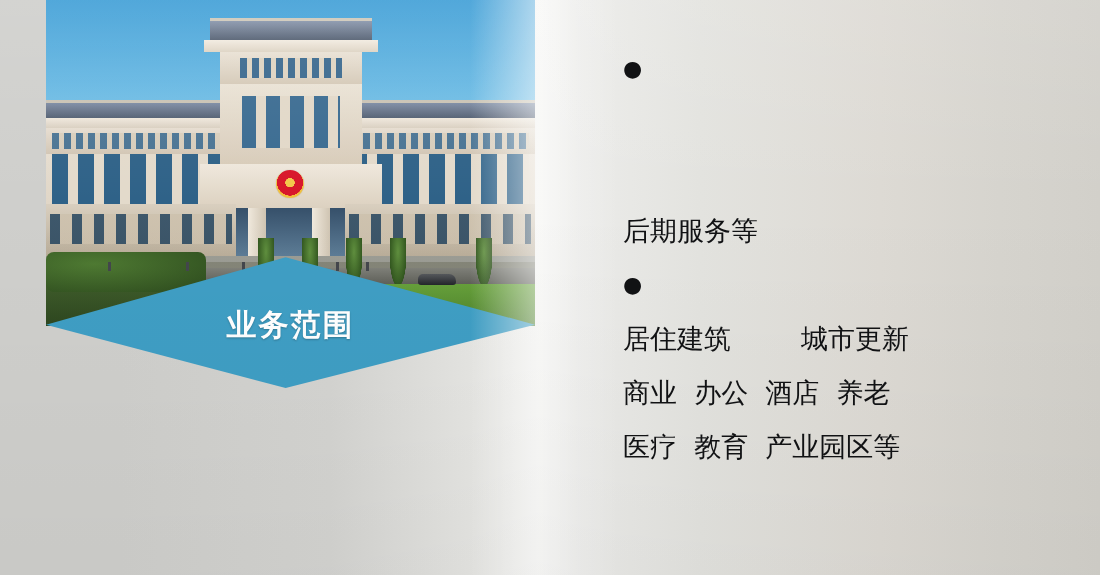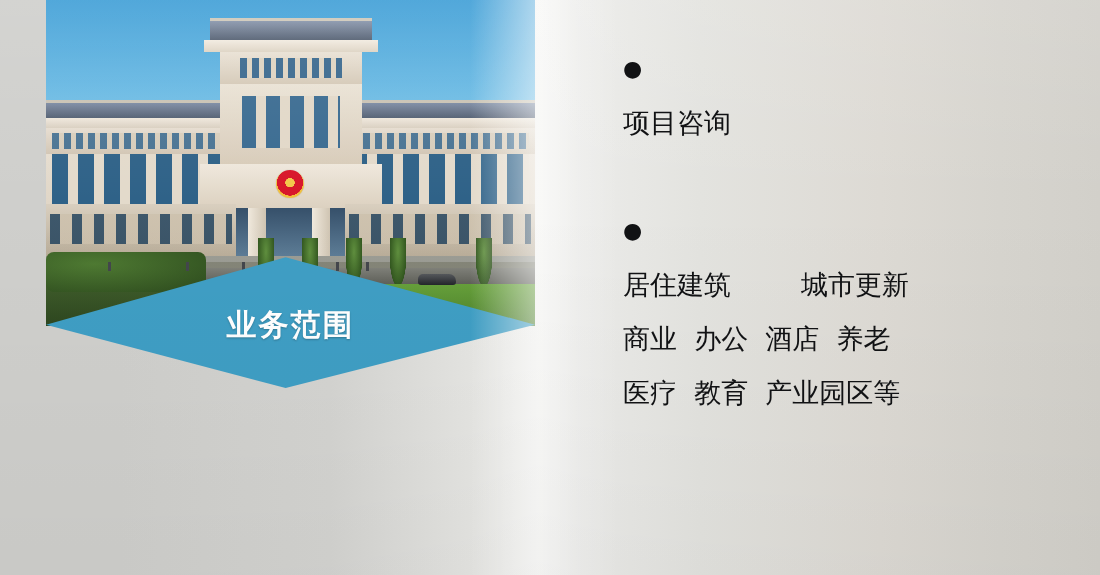--- a/index.html
+++ b/index.html
@@ -195,27 +195,30 @@
   <div class="sheen"></div>
   <div class="vignette"></div>
 
   <div id="content">
 
     <div class="line head">
       <span class="bullet">●</span>
     </div>
 
     <div class="line">
-      <span class="seg c1">项目咨询</span>
-    </div>
-
-    <div class="line">
-    </div>
-
-
+    </div>
+
+    <div class="line">
+    </div>
+
+
+    <div class="line">
+      <span class="seg c1">后期服务等</span>
+      <span class="seg"></span>
+    </div>
 
     <div class="line head">
       <span class="bullet">●</span>
     </div>
 
     <div class="line">
       <span class="seg c1">居住建筑</span>
       <span class="seg">城市更新</span>
     </div>
 

